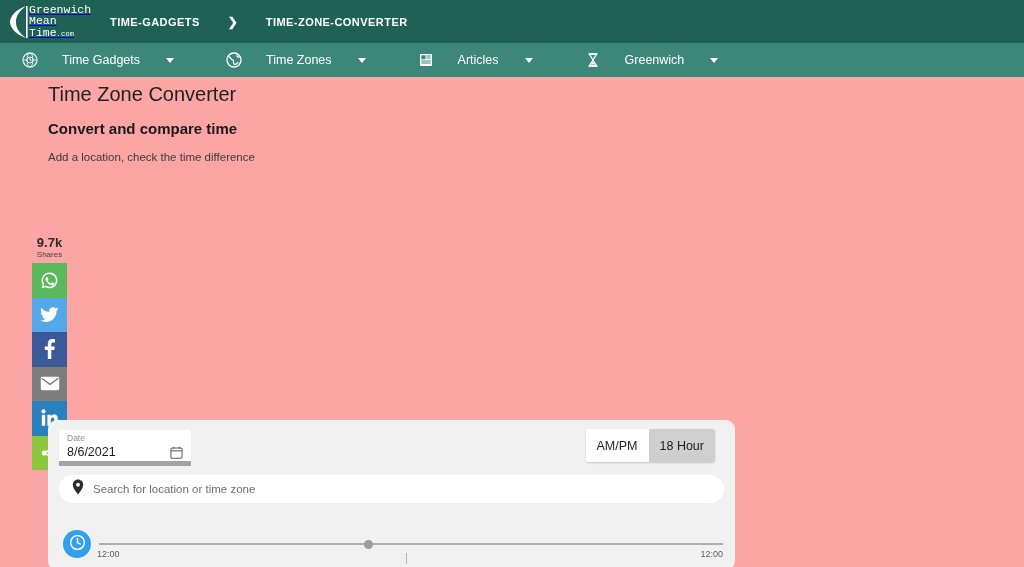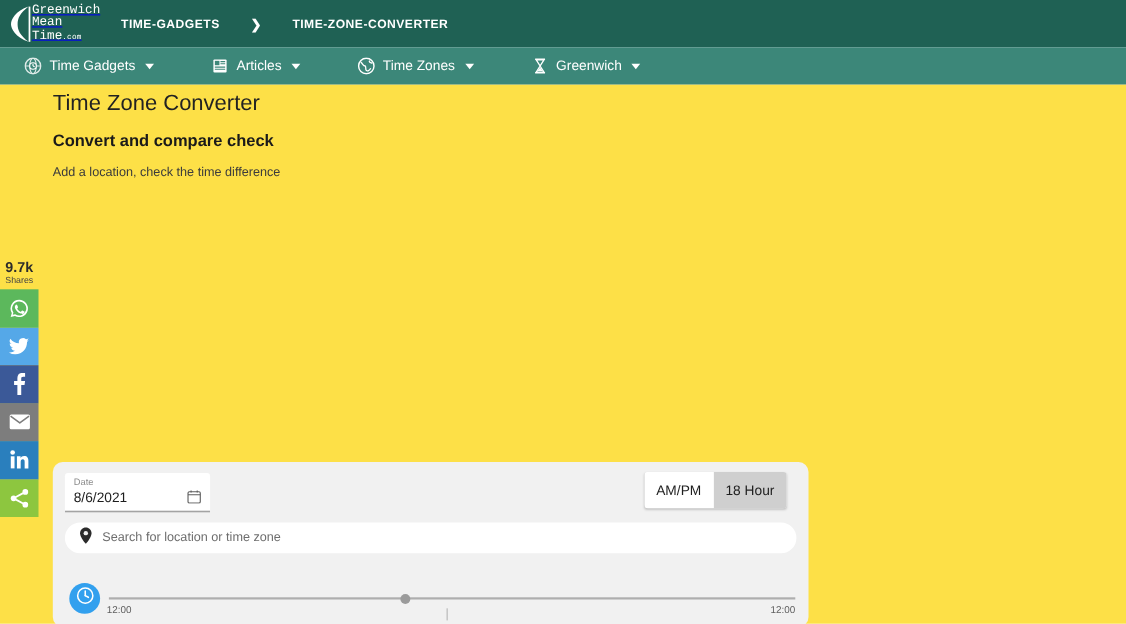--- a/index.html
+++ b/index.html
@@ -66,51 +66,51 @@
     display: flex; align-items: center; justify-content: center;
   }
 
   
   .navbar {
     position: absolute; left: 0; top: 43px; width: 1024px; height: 34px;
     background: #3c8779;
     display: flex; align-items: center;
   }
   .nav-item {
-    display: flex; align-items: center; gap: 7px;
+    display: flex; align-items: center; gap: 24px;
     height: 34px; padding: 0 12px; cursor: pointer;
     color: #ffffff; font-size: 12.5px;
     white-space: nowrap;
   }
   .nav-item:first-child { margin-left: 10px; }
   .nav-item + .nav-item { margin-left: 28px; }
   .caret {
     width: 0; height: 0; border-left: 4px solid transparent;
     border-right: 4px solid transparent; border-top: 5px solid #ffffff;
     margin-left: 2px;
   }
   .nav-icon { width: 16px; height: 16px; display: block; flex: 0 0 auto; }
 
   
-  .page { position: absolute; left: 0; top: 77px; width: 1024px; height: 490px; background: #fde047; }
+  .page { position: absolute; left: 0; top: 77px; width: 1024px; height: 490px; background: #fca5a5; }
   .h1 {
     position: absolute; left: 48px; top: 6px;
     font-size: 20px; color: #222222; font-weight: normal;
   }
   .h2 {
     position: absolute; left: 48px; top: 43px;
     font-size: 15px; color: #1a1a1a; font-weight: bold;
   }
   .sub {
     position: absolute; left: 48px; top: 74px;
     font-size: 11.5px; color: #3c3c3c;
   }
 
   
-  .rail { position: absolute; left: 0; top: 159px; width: 35px; }
+  .rail { position: absolute; left: 0; top: 159px; width: 35px; padding-left: 32px; }
   .rail-count {
     width: 35px; text-align: center; padding-bottom: 3px;
     color: #2b2b2b;
   }
   .rail-count .num { font-size: 13px; font-weight: bold; display: block; line-height: 14px; }
   .rail-count .lbl { font-size: 8px; display: block; line-height: 10px; color: #444; }
   .rail-btn {
     width: 35px; height: 34.5px; display: flex;
     align-items: center; justify-content: center; cursor: pointer;
   }
@@ -118,21 +118,21 @@
 
   
   .card {
     position: absolute; left: 48px; top: 343px;
     width: 687px; height: 150px;
     background: #f1f1f1; border-radius: 9px;
   }
   .date-field {
     position: absolute; left: 11px; top: 10px;
     width: 132px; height: 36px;
-    background: #ffffff; border-bottom: 2px solid #a3a3a3;
+    background: #ffffff; border-bottom: 5px solid #a3a3a3;
     border-radius: 3px 3px 0 0;
   }
   .date-label {
     position: absolute; left: 8px; top: 3px;
     font-size: 8.5px; color: #8c8c8c;
   }
   .date-value {
     position: absolute; left: 8px; top: 15px;
     font-size: 12.5px; color: #1d1d1d;
   }
@@ -221,62 +221,62 @@
         <line x1="8" y1="8" x2="9.6" y2="8.8" stroke="#ffffff" stroke-width="1"></line>
       </svg>
     </span>
     <span>Time Gadgets</span>
     <span class="caret"></span>
   </div>
 
   <div class="nav-item">
     <span class="nav-icon">
       <svg width="16" height="16" viewBox="0 0 16 16">
+        <circle cx="8" cy="8" r="7" fill="none" stroke="#ffffff" stroke-width="1.3"></circle>
+        <path d="M3 4.5 C5 6, 5 8, 7 8 C8 9, 7 11, 8 12 C9 13, 11 12, 12 10" fill="none" stroke="#ffffff" stroke-width="1.2"></path>
+        <path d="M11 3 C10 4.5, 12 5, 13.5 5.5" fill="none" stroke="#ffffff" stroke-width="1.2"></path>
+      </svg>
+    </span>
+    <span>Time Zones</span>
+    <span class="caret"></span>
+  </div>
+
+  <div class="nav-item">
+    <span class="nav-icon">
+      <svg width="16" height="16" viewBox="0 0 16 16">
         <rect x="2" y="2" width="12" height="12" rx="1" fill="#ffffff"></rect>
         <rect x="3.3" y="3.3" width="4.2" height="4" fill="#3c8779"></rect>
         <line x1="8.4" y1="4" x2="12.7" y2="4" stroke="#3c8779" stroke-width="1"></line>
         <line x1="8.4" y1="6" x2="12.7" y2="6" stroke="#3c8779" stroke-width="1"></line>
         <line x1="3.3" y1="9" x2="12.7" y2="9" stroke="#3c8779" stroke-width="1"></line>
         <line x1="3.3" y1="11" x2="12.7" y2="11" stroke="#3c8779" stroke-width="1"></line>
       </svg>
     </span>
     <span>Articles</span>
-    <span class="caret"></span>
-  </div>
-
-  <div class="nav-item">
-    <span class="nav-icon">
-      <svg width="16" height="16" viewBox="0 0 16 16">
-        <circle cx="8" cy="8" r="7" fill="none" stroke="#ffffff" stroke-width="1.3"></circle>
-        <path d="M3 4.5 C5 6, 5 8, 7 8 C8 9, 7 11, 8 12 C9 13, 11 12, 12 10" fill="none" stroke="#ffffff" stroke-width="1.2"></path>
-        <path d="M11 3 C10 4.5, 12 5, 13.5 5.5" fill="none" stroke="#ffffff" stroke-width="1.2"></path>
-      </svg>
-    </span>
-    <span>Time Zones</span>
     <span class="caret"></span>
   </div>
 
   <div class="nav-item">
     <span class="nav-icon">
       <svg width="16" height="16" viewBox="0 0 16 16">
         <line x1="3.5" y1="1.8" x2="12.5" y2="1.8" stroke="#ffffff" stroke-width="1.4"></line>
         <line x1="3.5" y1="14.2" x2="12.5" y2="14.2" stroke="#ffffff" stroke-width="1.4"></line>
         <path d="M4.5 2.4 L11.5 2.4 L8 8 L11.5 13.6 L4.5 13.6 L8 8 Z" fill="none" stroke="#ffffff" stroke-width="1.2"></path>
         <path d="M5.6 12.6 L10.4 12.6 L8 9.4 Z" fill="#ffffff"></path>
       </svg>
     </span>
     <span>Greenwich</span>
     <span class="caret"></span>
   </div>
 </div>
 
 <div class="page">
 
   <h1 class="h1">Time Zone Converter</h1>
-  <h2 class="h2">Convert and compare check</h2>
+  <h2 class="h2">Convert and compare time</h2>
   <p class="sub">Add a location, check the time difference</p>
 
   <div class="rail">
     <div class="rail-count">
       <span class="num">9.7k</span>
       <span class="lbl">Shares</span>
     </div>
 
     <div class="rail-btn" style="background:#5cb85c">
       <span>

